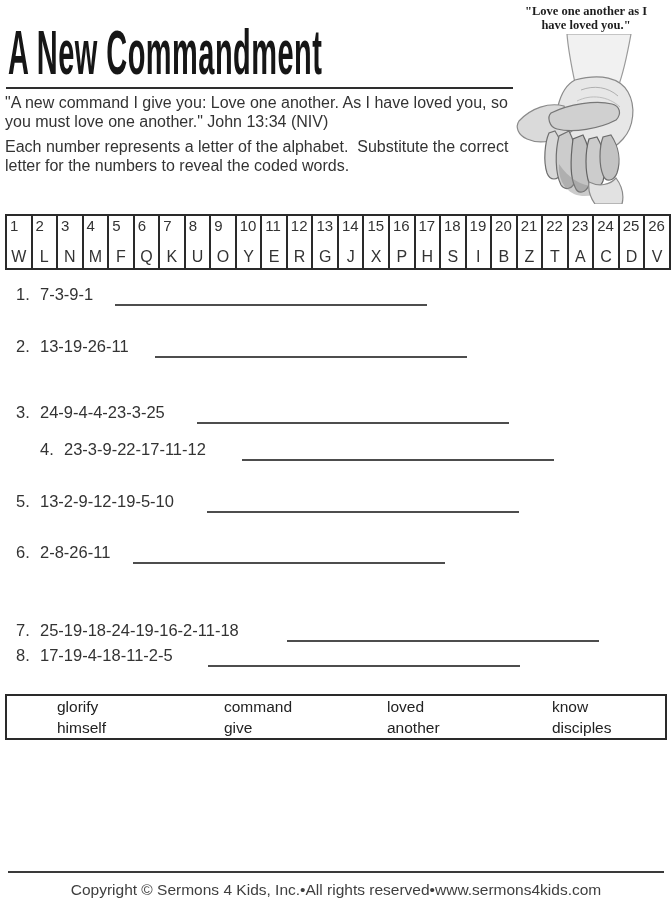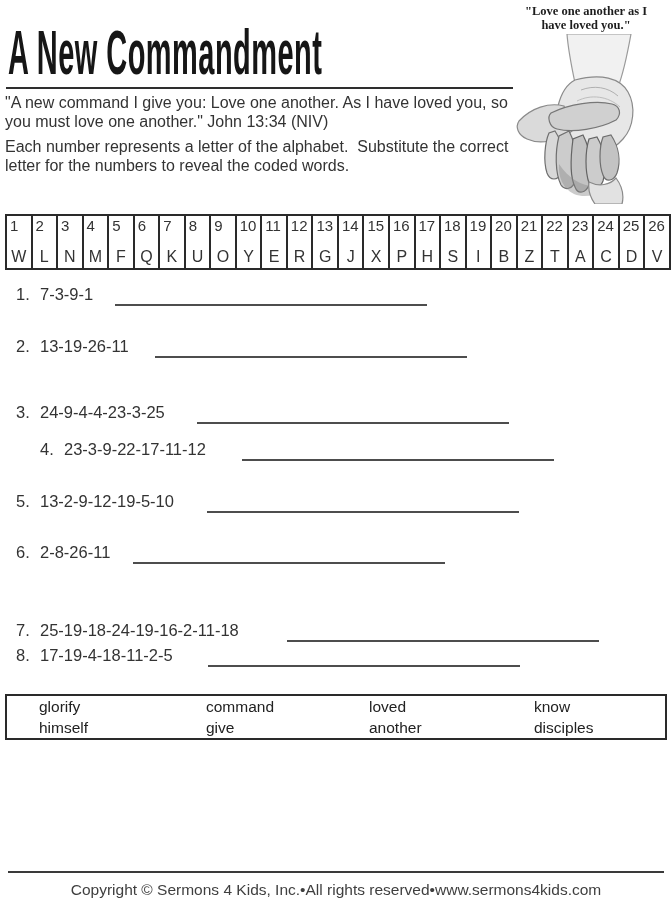--- a/index.html
+++ b/index.html
@@ -49,21 +49,21 @@
   .puzzle-item:nth-child(6){top:543px;} .puzzle-item:nth-child(6) .answer-line{left:117px;}
   .puzzle-item:nth-child(7){top:578px;margin-top:43px;} .puzzle-item:nth-child(7) .answer-line{left:271px;}
   .puzzle-item:nth-child(8){top:646px;} .puzzle-item:nth-child(8) .answer-line{left:192px;}
 
   
   .word-bank{
     position:absolute;top:694px;left:5px;width:662px;height:46px;
     border:2px solid #2a2a2a;box-sizing:border-box;
     display:grid;grid-template-columns:167px 163px 165px 1fr;
     grid-auto-rows:21px;align-content:center;
-    padding-left:32px;font-size:15.5px;color:#222;
+    padding-left:50px;font-size:15.5px;color:#222;
   }
   .word-bank span{line-height:21px;}
 
   
   .footer-rule{position:absolute;top:871px;left:8px;width:656px;border-top:2px solid #3a3a3a;}
   .footer{
     position:absolute;top:881px;left:0;width:672px;
     display:flex;justify-content:center;
     font-size:15.5px;color:#3f3f3f;
   }

